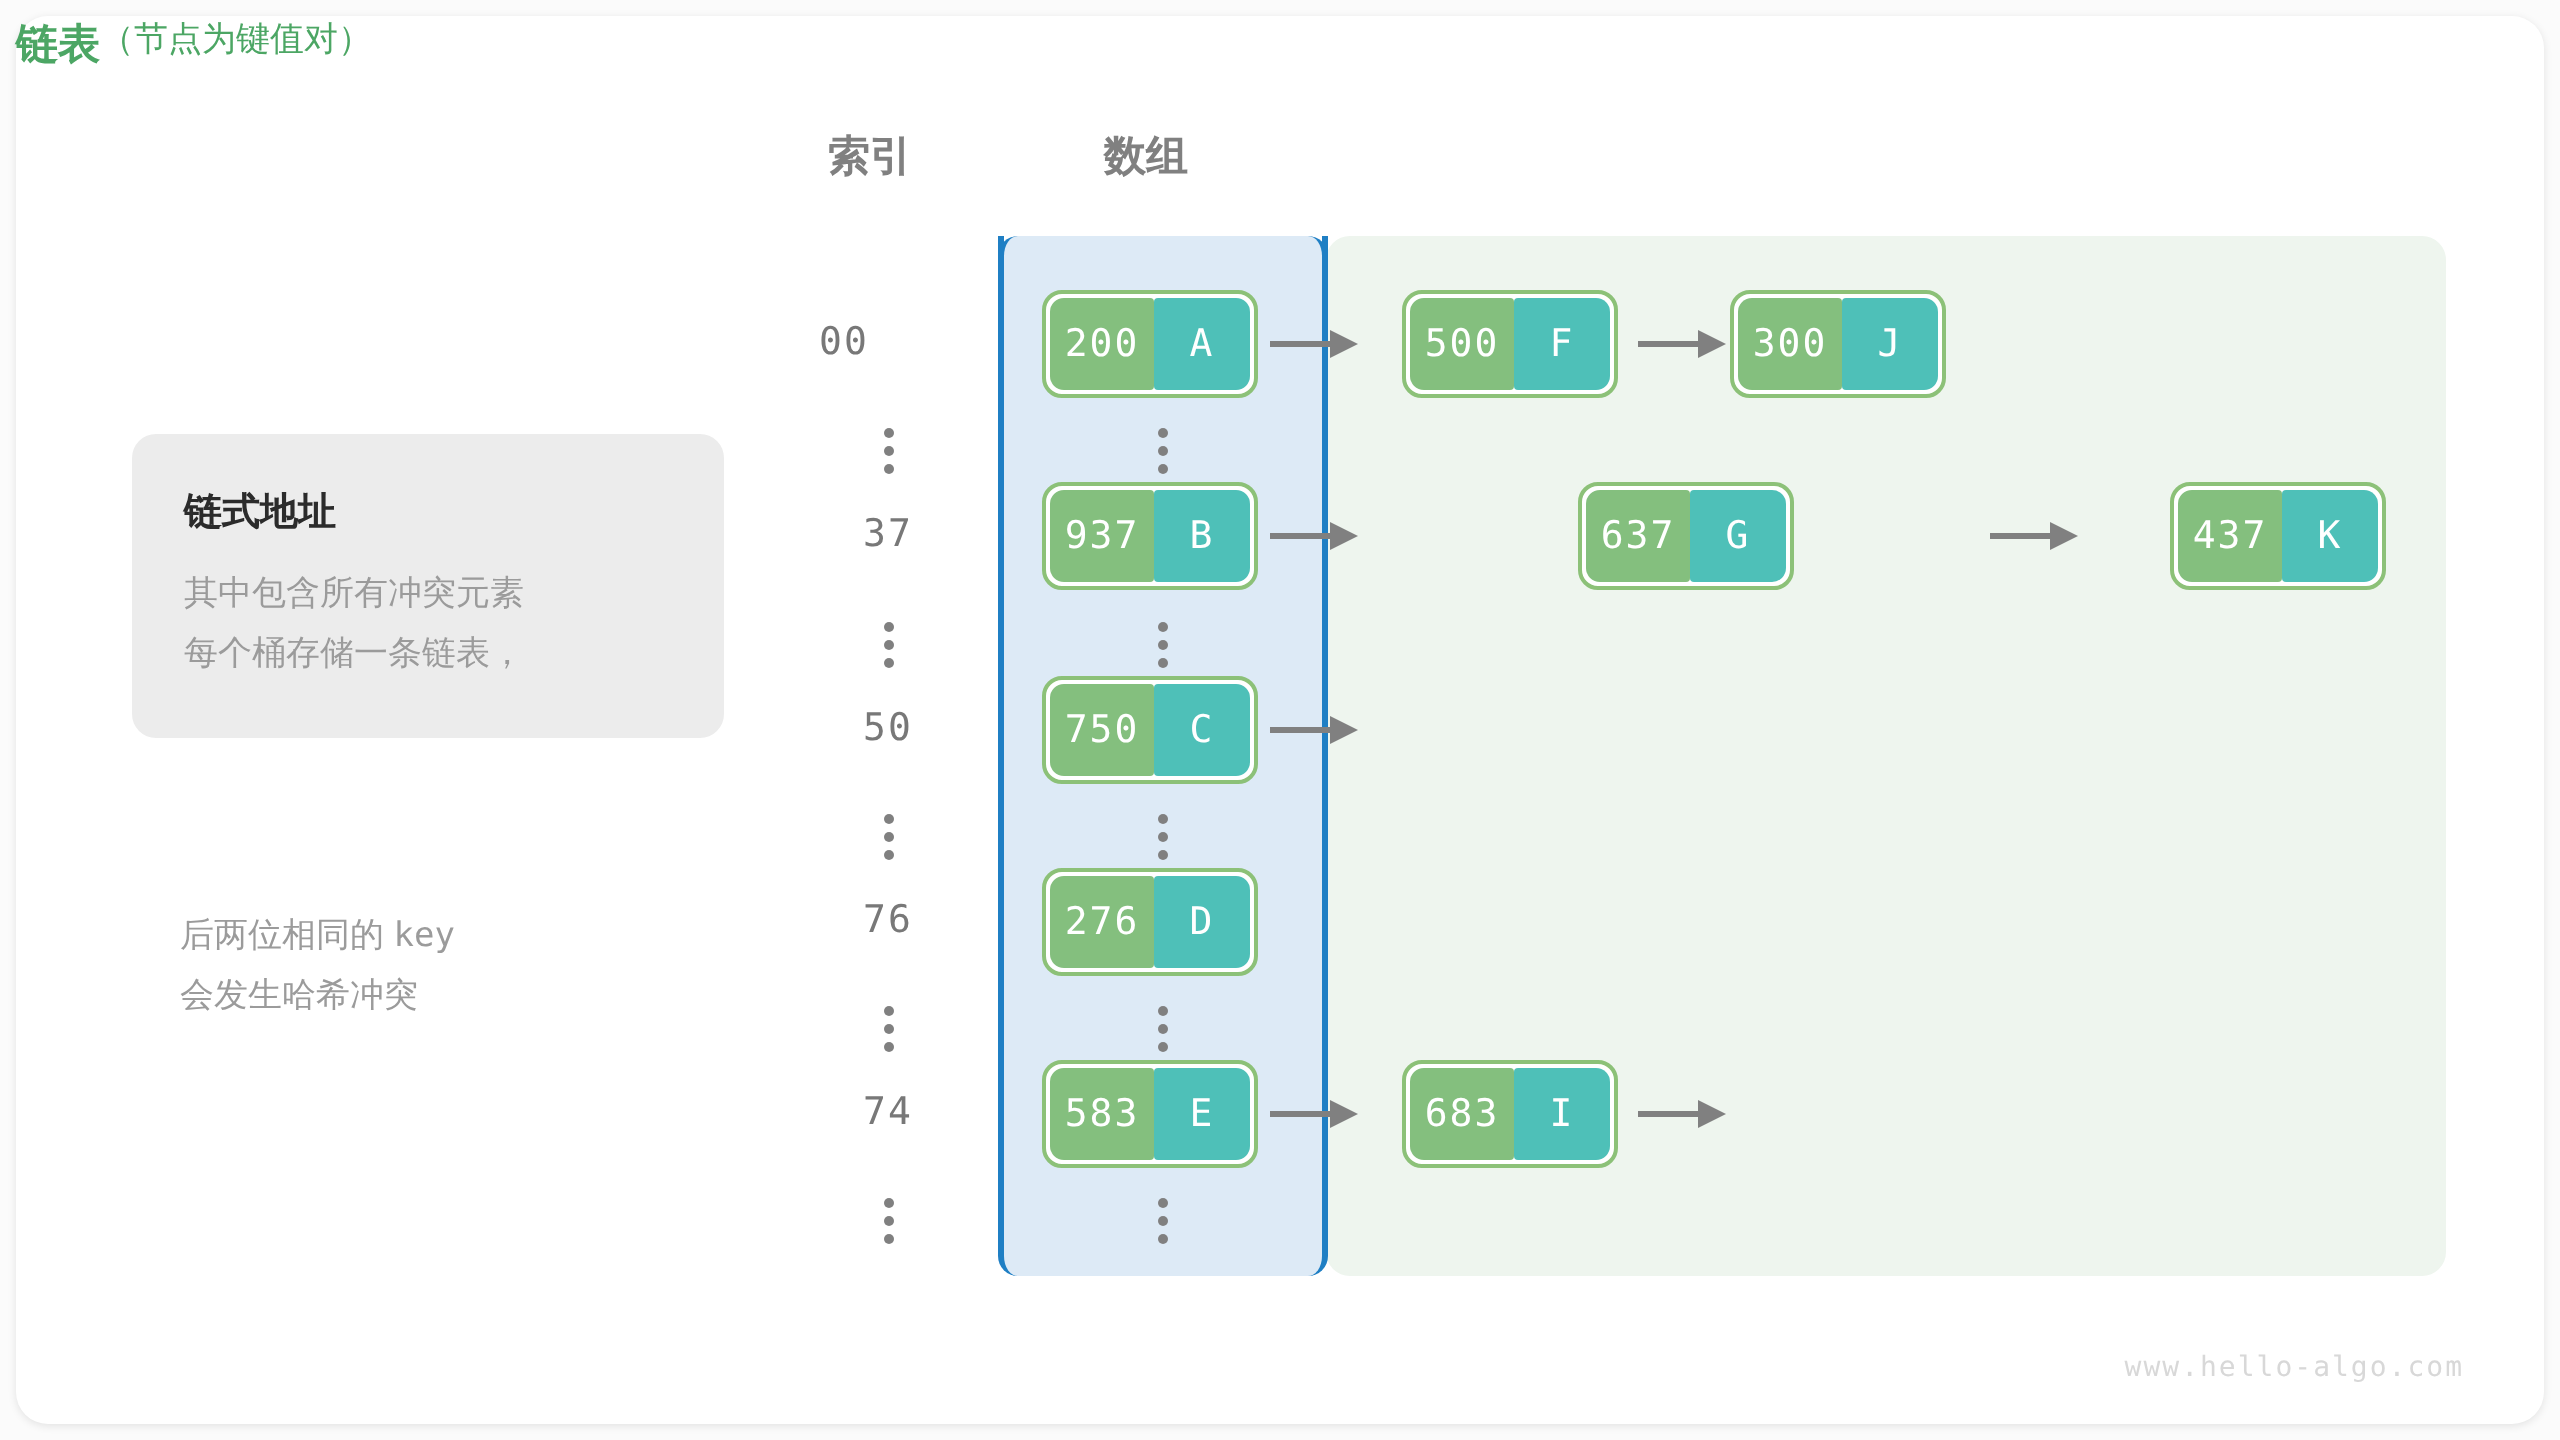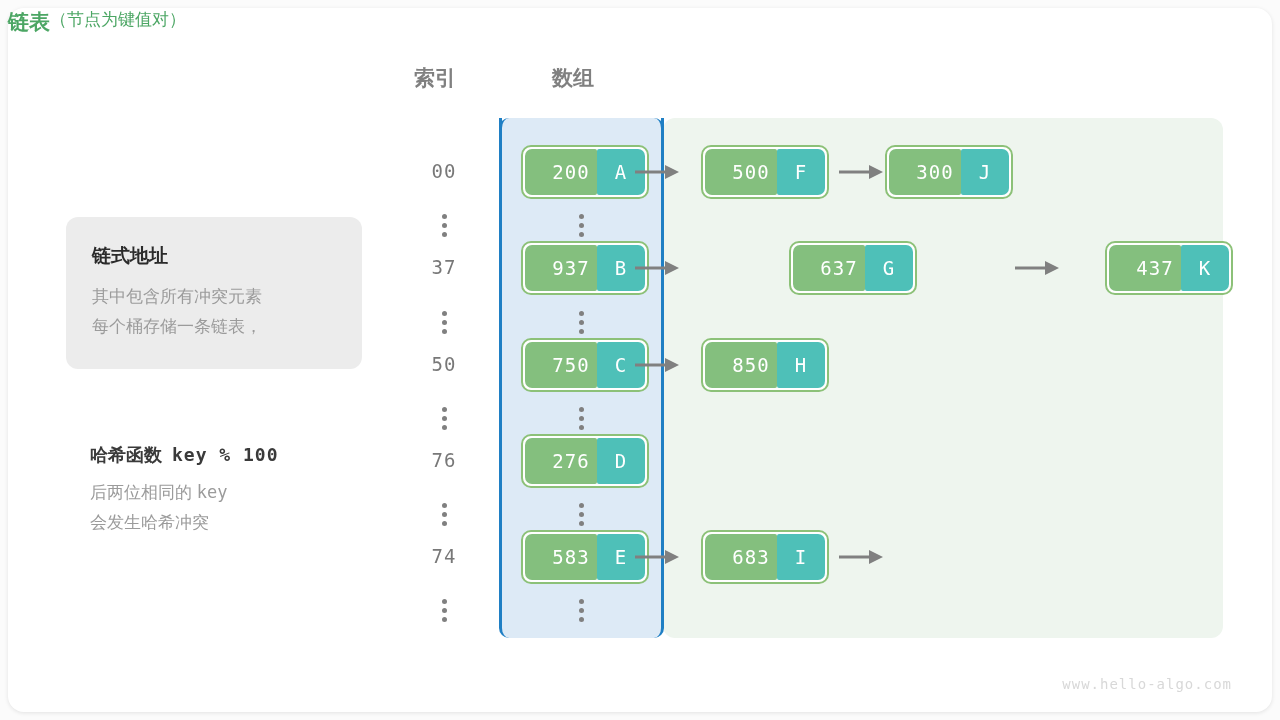--- a/index.html
+++ b/index.html
@@ -72,21 +72,21 @@
     display:flex;align-items:center;
     border:2px solid #8cc178;border-radius:10px;
     background:#ffffff;padding:2px;box-sizing:border-box;height:54px;
   }
   .node .key,.node .val{
     display:flex;align-items:center;justify-content:center;
     height:46px;color:#ffffff;
     font-family:"DejaVu Sans Mono","Liberation Mono",monospace;
     font-size:19px;letter-spacing:1px;
   }
-  .node .key{width:52px;background:#84bf7e;border-radius:7px 2px 2px 7px;padding-left:20px;}
+  .node .key{width:52px;background:#84bf7e;border-radius:7px 2px 2px 7px;}
   .node .val{width:48px;background:#4ec0b8;border-radius:2px 7px 7px 2px;}
 
   .arrow{width:48px;height:54px;position:relative;flex:0 0 auto;}
   .arrow svg{position:absolute;left:0;top:0;}
 
   .watermark{
     position:absolute;right:40px;bottom:20px;
     font-family:"DejaVu Sans Mono","Liberation Mono",monospace;
     font-size:14px;color:#d8d8d8;letter-spacing:1px;
   }
@@ -105,34 +105,31 @@
 
   <div class="infobox">
     <div class="title">链式地址</div>
     <div class="body">
       <div>其中包含所有冲突元素</div>
       <div>每个桶存储一条链表，</div>
     </div>
   </div>
 
   <div class="note">
-    <div class="nt-title">
-      <span>哈希函数</span>&nbsp;&nbsp;<span class="mono">key % 100</span>
-    </div>
     <div class="nt-body">
       <div><span>后两位相同的</span>&nbsp;<span class="mono">key</span></div>
       <div>会发生哈希冲突</div>
     </div>
   </div>
 
   <div id="list-panel"></div>
   <div id="array-panel"></div>
 
   <div id="rows">
-      <div class="idx" style="left: 406px; top: 152px;">00</div>
+      <div class="idx" style="left: 384px; top: 152px;">00</div>
       <div class="chain" style="left: 513px; top: 137px;">
         <div class="node">
           <div class="key">200</div>
           <div class="val">A</div>
         </div>
       </div>
       <div class="chain" style="left: 625px; top: 137px; margin-left: 0px;">
         <div class="arrow">
           <svg width="48" height="54" viewBox="0 0 48 54">
             <line x1="2" y1="27" x2="34" y2="27" stroke="#808080" stroke-width="3"></line>
@@ -226,24 +223,20 @@
         </div>
       </div>
       <div class="chain" style="left: 625px; top: 330px; margin-left: 0px;">
         <div class="arrow">
           <svg width="48" height="54" viewBox="0 0 48 54">
             <line x1="2" y1="27" x2="34" y2="27" stroke="#808080" stroke-width="3"></line>
             <polygon points="46,27 32,20 32,34" fill="#808080"></polygon>
           </svg>
         </div>
         <div style="width: 20px; flex: 0 0 auto;"></div>
-        <div class="node">
-          <div class="key">850</div>
-          <div class="val">H</div>
-        </div>
       </div>
       <div class="dots" style="left: 406px; top: 395px;">
         <i></i>
         <i></i>
         <i></i>
       </div>
       <div class="dots" style="left: 543px; top: 395px;">
         <i></i>
         <i></i>
         <i></i>

